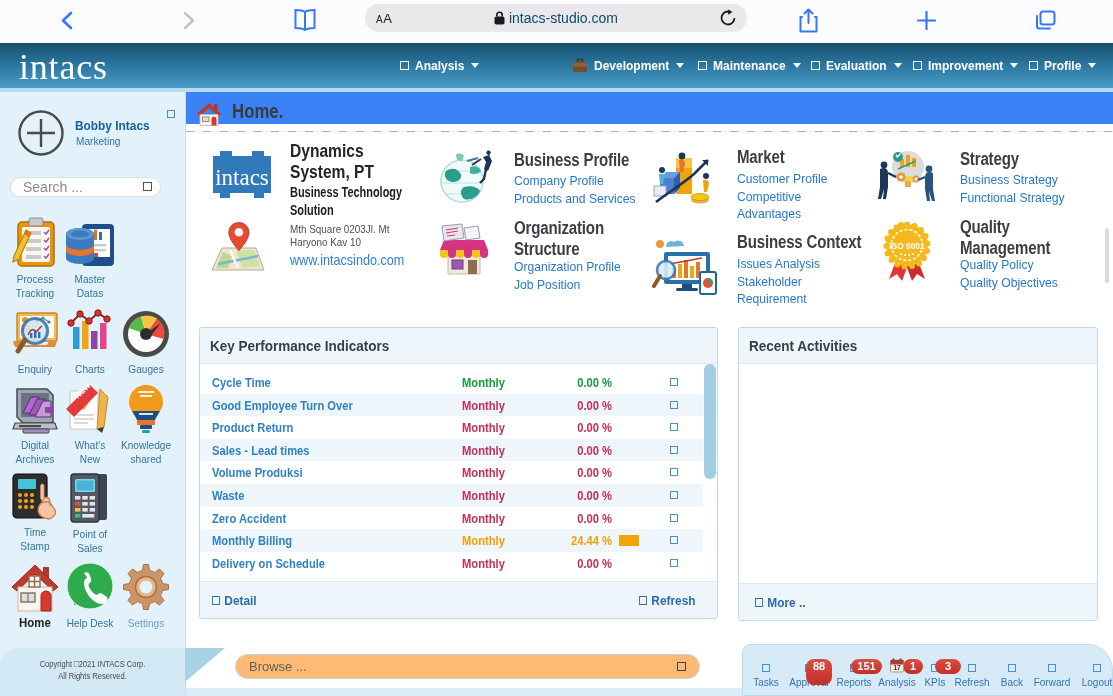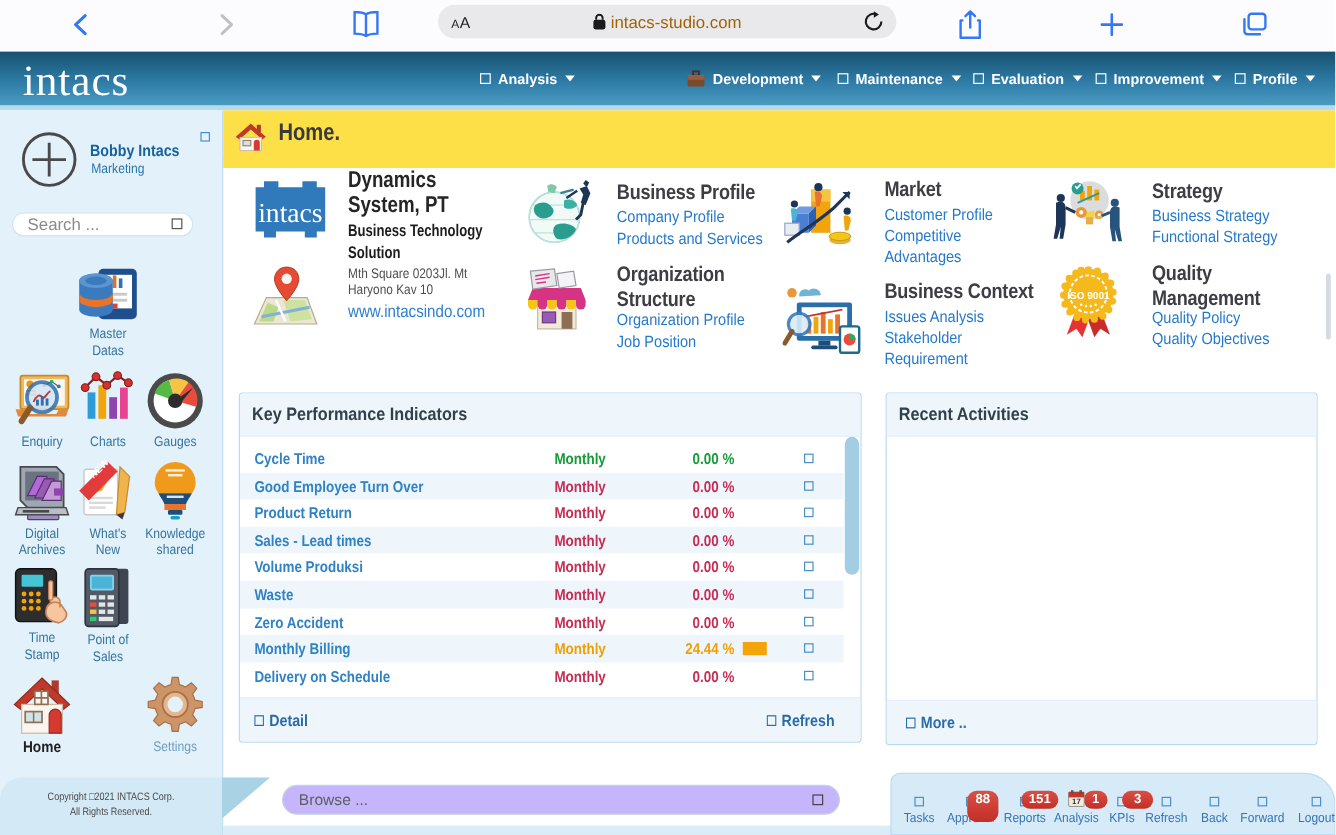--- a/index.html
+++ b/index.html
@@ -5,21 +5,21 @@
 * { margin:0; padding:0; box-sizing:border-box; }
 html,body { width:1113px; height:696px; overflow:hidden; }
 body { font-family:"Liberation Sans", sans-serif; }
 #app { position:relative; width:1113px; height:696px; background:#fff; overflow:hidden; }
 .abs { position:absolute; }
 
 #browser { position:absolute; left:0; top:0; width:1113px; height:43px; background:#fcfcfe; }
 #pill { position:absolute; left:365px; top:4px; width:382px; height:28px; border-radius:14px; background:#e9e9eb; }
 #pill .aa { position:absolute; left:11px; top:7px; color:#222; font-size:13px; letter-spacing:0.5px;}
 #pill .aa .sm{ font-size:10px; }
-#pill .url { position:absolute; left:0; right:0; top:6px; text-align:center; font-size:14px; color:#a16207; }
+#pill .url { position:absolute; left:0; right:0; top:6px; text-align:center; font-size:14px; color:#0c4a6e; }
 
 #nav { position:absolute; left:0; top:43px; width:1113px; height:45px;
   background:linear-gradient(#17516f,#2e7ba6 55%,#4a9cc3); }
 #logo { position:absolute; left:19px; top:3px; color:#fff; font-family:"Liberation Serif",serif; font-size:36px; letter-spacing:0.8px; }
 #menu { position:absolute; left:0; top:0; width:1113px; height:45px; color:#fff; font-size:12px; font-weight:600; }
 .mi { position:absolute; top:0; height:45px; display:flex; align-items:center; gap:6px; white-space:nowrap; }
 .box { display:inline-block; width:9px; height:9px; border:1.4px solid currentColor; }
 .caret { display:inline-block; width:0; height:0; border-left:4px solid transparent; border-right:4px solid transparent; border-top:5px solid #fff; margin-left:1px;}
 #strip { position:absolute; left:0; top:88px; width:1113px; height:4px; background:#b5dbec; }
 
@@ -29,21 +29,21 @@
 #sb-check { position:absolute; left:167px; top:110px; width:8px; height:8px; border:1.5px solid #4a90c8; }
 #search { position:absolute; left:10px; top:177px; width:151px; height:20px; background:#fff; border:1px solid #cfe3f0; border-radius:11px; font-size:14px; color:#8a8a8a; line-height:19px; padding-left:12px; }
 #search .box2 { position:absolute; right:8px; top:4px; width:9px; height:9px; border:1.5px solid #555; }
 .cell { position:absolute; width:60px; text-align:center; }
 .cell .lbl { font-size:11.5px; color:#35749f; line-height:14px; margin-top:3px; transform:scaleX(.88); transform-origin:50% 0;}
 .cell svg { display:block; margin:0 auto; }
 #copyr { position:absolute; left:0; top:648px; width:185px; height:48px; background:#d4e9f6; border-top-right-radius:0; border-radius:18px 0 0 0; }
 #copyr .txt { margin-top:10px; text-align:center; font-size:9px; color:#4a4a4a; line-height:12px; transform:scaleX(.84); transform-origin:50% 0; }
 .tri { position:absolute; left:185px; top:648px; width:0; height:0; border-top:34px solid #a9d2e5; border-right:40px solid transparent; }
 
-#homebar { position:absolute; left:186px; top:92px; width:927px; height:48px; background:#fde047; }
+#homebar { position:absolute; left:186px; top:92px; width:927px; height:32px; background:#3b82f6; }
 #homedash { position:absolute; left:186px; top:131px; width:927px; height:1px; background:repeating-linear-gradient(90deg,#9db3c2 0 8px,#e8f2f8 8px 17px); }
 #homebar .t { position:absolute; left:46px; top:8px; font-size:20px; font-weight:bold; color:#3a3a3a; transform:scaleX(.84); transform-origin:0 0; }
 .h2 { font-size:17.5px; font-weight:bold; color:#3d3d45; line-height:21px; letter-spacing:-0.2px; transform:scaleX(.86); transform-origin:0 0; }
 .lnk { font-size:13.5px; color:#2579cc; line-height:17.6px; transform:scaleX(.9); transform-origin:0 0; }
 .lnk div{ height:17.6px; }
 
 #cmp-title { position:absolute; left:290px; top:140px; font-size:19px; font-weight:bold; color:#252525; line-height:21px; transform:scaleX(.82); transform-origin:0 0; }
 #cmp-sub { position:absolute; left:290px; top:184px; font-size:14px; font-weight:bold; color:#1c1c1c; line-height:17.5px; transform:scaleX(.78); transform-origin:0 0; }
 #cmp-addr { position:absolute; left:290px; top:223px; font-size:11.5px; color:#4f4f4f; line-height:12.8px; transform:scaleX(.86); transform-origin:0 0; }
 #cmp-web { position:absolute; left:290px; top:252px; font-size:14.5px; color:#2e7fd0; transform:scaleX(.87); transform-origin:0 0; }
@@ -57,21 +57,21 @@
 
 .krow { position:absolute; left:1px; width:503px; height:22.6px; }
 .krow.alt { background:#eef6fc; }
 .krow .nm { position:absolute; left:12px; top:4px; font-size:13px; font-weight:bold; color:#2f82c4; transform:scaleX(.86); transform-origin:0 0; }
 .krow .mo { position:absolute; left:262px; top:4px; font-size:13px; font-weight:bold; transform:scaleX(.86); transform-origin:0 0; }
 .krow .vl { position:absolute; left:330px; width:82px; top:4px; font-size:13px; font-weight:bold; text-align:right; transform:scaleX(.86); transform-origin:100% 0; }
 .krow .cb { position:absolute; left:470px; top:7px; width:8px; height:8px; border:1.6px solid #4a90c8; }
 .green { color:#169b39; } .red { color:#c62d54; } .orange { color:#efa008; }
 #kscroll { position:absolute; left:704px; top:364px; width:12px; height:115px; background:#a3cde2; border-radius:6px; }
 
-#browse { position:absolute; left:235px; top:654px; width:465px; height:25px; background:#c4b5fd; border:1px solid #c8d4dc; border-radius:13px; font-size:13px; color:#5f5f5f; line-height:23px; padding-left:13px; }
+#browse { position:absolute; left:235px; top:654px; width:465px; height:25px; background:#fdba74; border:1px solid #c8d4dc; border-radius:13px; font-size:13px; color:#5f5f5f; line-height:23px; padding-left:13px; }
 #browse .box2 { position:absolute; right:13px; top:7px; width:9px; height:9px; border:1.5px solid #444; }
 #footstrip { position:absolute; left:186px; top:688px; width:927px; height:8px; background:#d9ecf8; }
 #toolbar { position:absolute; left:742px; top:644px; width:371px; height:52px; background:#d7eaf8; border:1px solid #badcef; border-radius:8px 26px 0 0; }
 .titem { position:absolute; top:676px; width:90px; text-align:center; font-size:11px; color:#3475b4; transform:scaleX(.91); transform-origin:50% 0; }
 .tcb { position:absolute; top:664px; width:8px; height:8px; border:1.7px solid #4a90c8; }
 .badge { position:absolute; background:linear-gradient(#db4f43,#c22f28); color:#fff; font-size:11px; font-weight:bold; border-radius:8px; text-align:center; line-height:15px; }
 </style>
 </head>
 <body>
 <div id="app">
@@ -129,20 +129,42 @@
   <div id="sidebar"></div>
   <svg class="abs" style="left:17px;top:109px" width="48" height="48" viewBox="0 0 48 48">
       <circle cx="24" cy="24" r="21.5" fill="none" stroke="#4a4a4a" stroke-width="2.4"></circle>
       <path d="M24 10 L24 38 M10 24 L38 24" stroke="#4a4a4a" stroke-width="2.4"></path>
     </svg>
   <div id="sb-user-name">Bobby Intacs</div>
   <div id="sb-user-role">Marketing</div>
   <div id="sb-check"></div>
   <div id="search">Search ...<span class="box2"></span></div>
 
+  <div class="cell" style="left:5px;top:216px">
+    <svg width="50" height="53" viewBox="0 0 50 53">
+      <rect x="8" y="6" width="36" height="44" rx="4" fill="#e8960f" stroke="#b36b05" stroke-width="1.5"></rect>
+      <rect x="12" y="11" width="28" height="35" rx="2" fill="#fdf6ec"></rect>
+      <rect x="19" y="2" width="14" height="8" rx="2" fill="#c9c9c9" stroke="#8e8e8e"></rect>
+      <g fill="#c9c9c9">
+          <rect x="16" y="15" width="15" height="4"></rect>
+          <rect x="16" y="23" width="15" height="4"></rect>
+          <rect x="16" y="31" width="15" height="4"></rect>
+          <rect x="16" y="39" width="15" height="4"></rect>
+        </g>
+      <g fill="none" stroke="#9b59b6" stroke-width="1.6">
+          <path d="M34 16 l2 2 3-4"></path>
+          <path d="M34 24 l2 2 3-4"></path>
+          <path d="M34 32 l2 2 3-4"></path>
+          <path d="M34 40 l2 2 3-4"></path>
+        </g>
+      <path d="M4 40 L16 14 L21 17 L9 43 L3 46 Z" fill="#f2c036" stroke="#b98508" stroke-width="1.2"></path>
+      <path d="M16 14 L21 17 L19 21 L14 18 Z" fill="#e2701d"></path>
+    </svg>
+    <div class="lbl">Process<br>Tracking</div>
+  </div>
   <div class="cell" style="left:60px;top:216px">
     <svg width="52" height="53" viewBox="0 0 52 53">
       <rect x="18" y="8" width="32" height="42" rx="4" fill="#1f4e8c"></rect>
       <rect x="22" y="13" width="24" height="28" fill="#fff"></rect>
       <g>
           <rect x="25" y="15" width="3" height="9" fill="#2f6fb5"></rect>
           <rect x="30" y="13.5" width="3" height="10.5" fill="#e2701d"></rect>
           <rect x="35" y="16" width="3" height="8" fill="#2f6fb5"></rect>
         </g>
       <g fill="#c9c9c9">
@@ -310,20 +332,29 @@
       <rect x="34" y="6" width="6" height="12" fill="#b0392e"></rect>
       <path d="M26 4 L49 26 L44 30 L26 13 L8 30 L3 26 Z" fill="#c0392b" stroke="#8f2a20" stroke-width="1"></path>
       <rect x="9" y="26" width="34" height="24" fill="#faf6ef" stroke="#c9b9a5" stroke-width="1"></rect>
       <rect x="20" y="15" width="11" height="11" fill="#faf6ef" stroke="#8f6f4f" stroke-width="1.4"></rect>
       <path d="M25.5 15 L25.5 26 M20 20.5 L31 20.5" stroke="#8f6f4f" stroke-width="1.4"></path>
       <rect x="12" y="32" width="14" height="9" fill="#cfe3ea" stroke="#8f6f4f" stroke-width="1.4"></rect>
       <path d="M19 32 L19 41" stroke="#8f6f4f" stroke-width="1.2"></path>
       <path d="M32 50 L32 35 A5 5 0 0 1 42 35 L42 50 Z" fill="#d63a2f" stroke="#962a20" stroke-width="1"></path>
     </svg>
     <div class="lbl" style="color:#222;font-weight:bold;font-size:13px">Home</div>
+  </div>
+  <div class="cell" style="left:60px;top:561px">
+    <svg width="52" height="52" viewBox="0 0 52 52">
+      <circle cx="26" cy="25" r="23" fill="#2eab4d"></circle>
+      <path d="M10 44 L12 34 L22 42 Z" fill="#2eab4d"></path>
+      <circle cx="26" cy="25" r="23" fill="none" stroke="#e8f5ec" stroke-width="1"></circle>
+      <path d="M18 13 c3-2 5-1 6 1 l2 4 c1 2 0 3-1 4 c-1 1-1 2 0 4 c1.5 2.5 3.5 4.5 6 6 c2 1 3 1 4 0 c1-1 2-2 4-1 l4 2 c2 1 3 3 1 6 c-2 2-5 3-8 2 c-7-2-14-9-16-16 c-1-3-1-6 2-8 Z" fill="#fff" transform="rotate(8 26 26)"></path>
+    </svg>
+    <div class="lbl">Help Desk</div>
   </div>
   <div class="cell" style="left:116px;top:561px">
     <svg width="52" height="52" viewBox="0 0 52 52">
       <path d="M22 4 L30 4 L31.5 10.5 L37 13 L42.5 9.5 L48 15 L44.5 20.5 L47 26 L52 27.5 L52 35.5 ... Z" fill="none"></path>
       <g fill="#cd9468" stroke="#a8714a" stroke-width="1">
       <path d="M26 4 L31 4 L32 10 A17 17 0 0 1 37 12 L42 8.5 L46.5 13 L43 18 A17 17 0 0 1 45 23 L51 24 L51 29 L45 30 A17 17 0 0 1 43 35 L46.5 40 L42 44.5 L37 41 A17 17 0 0 1 32 43 L31 49 L26 49 L25 43 A17 17 0 0 1 20 41 L15 44.5 L10.5 40 L14 35 A17 17 0 0 1 12 30 L6 29 L6 24 L12 23 A17 17 0 0 1 14 18 L10.5 13 L15 8.5 L20 12 A17 17 0 0 1 25 10 Z" transform="translate(-2.5 -0.5)"></path>
       </g>
       <circle cx="26" cy="26" r="10.5" fill="#e3b68c" stroke="#a8714a" stroke-width="1.5"></circle>
       <circle cx="26" cy="26" r="6.5" fill="#e3f1fa"></circle>
     </svg>

